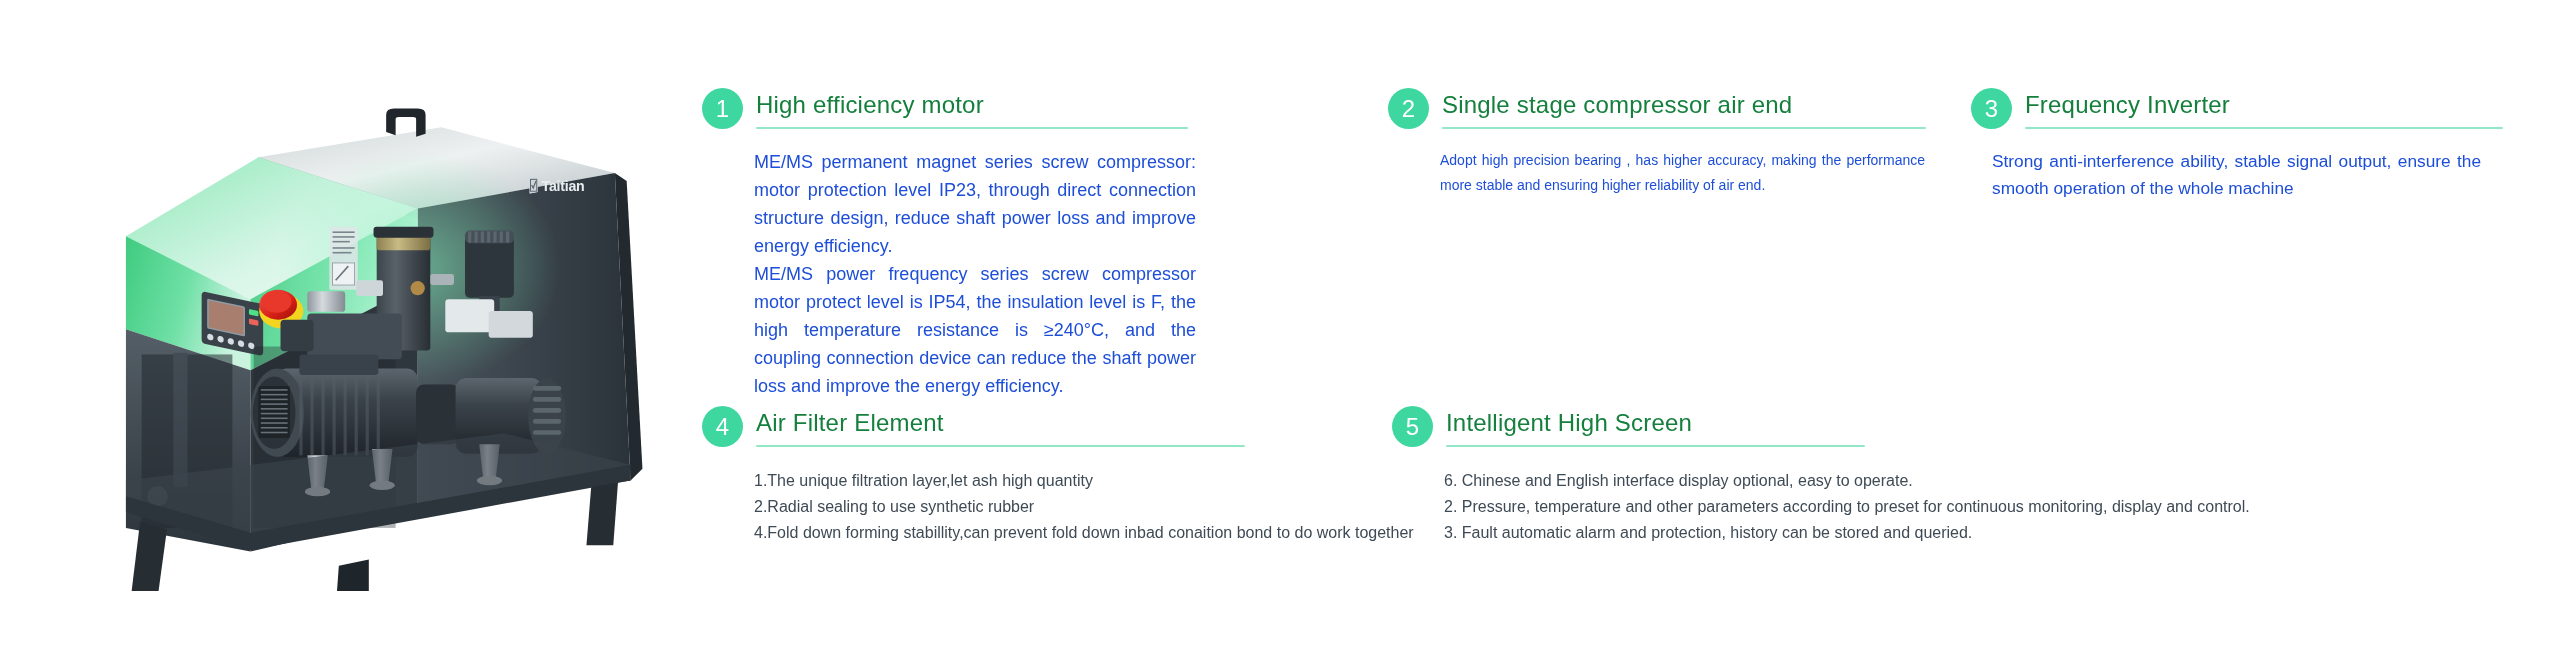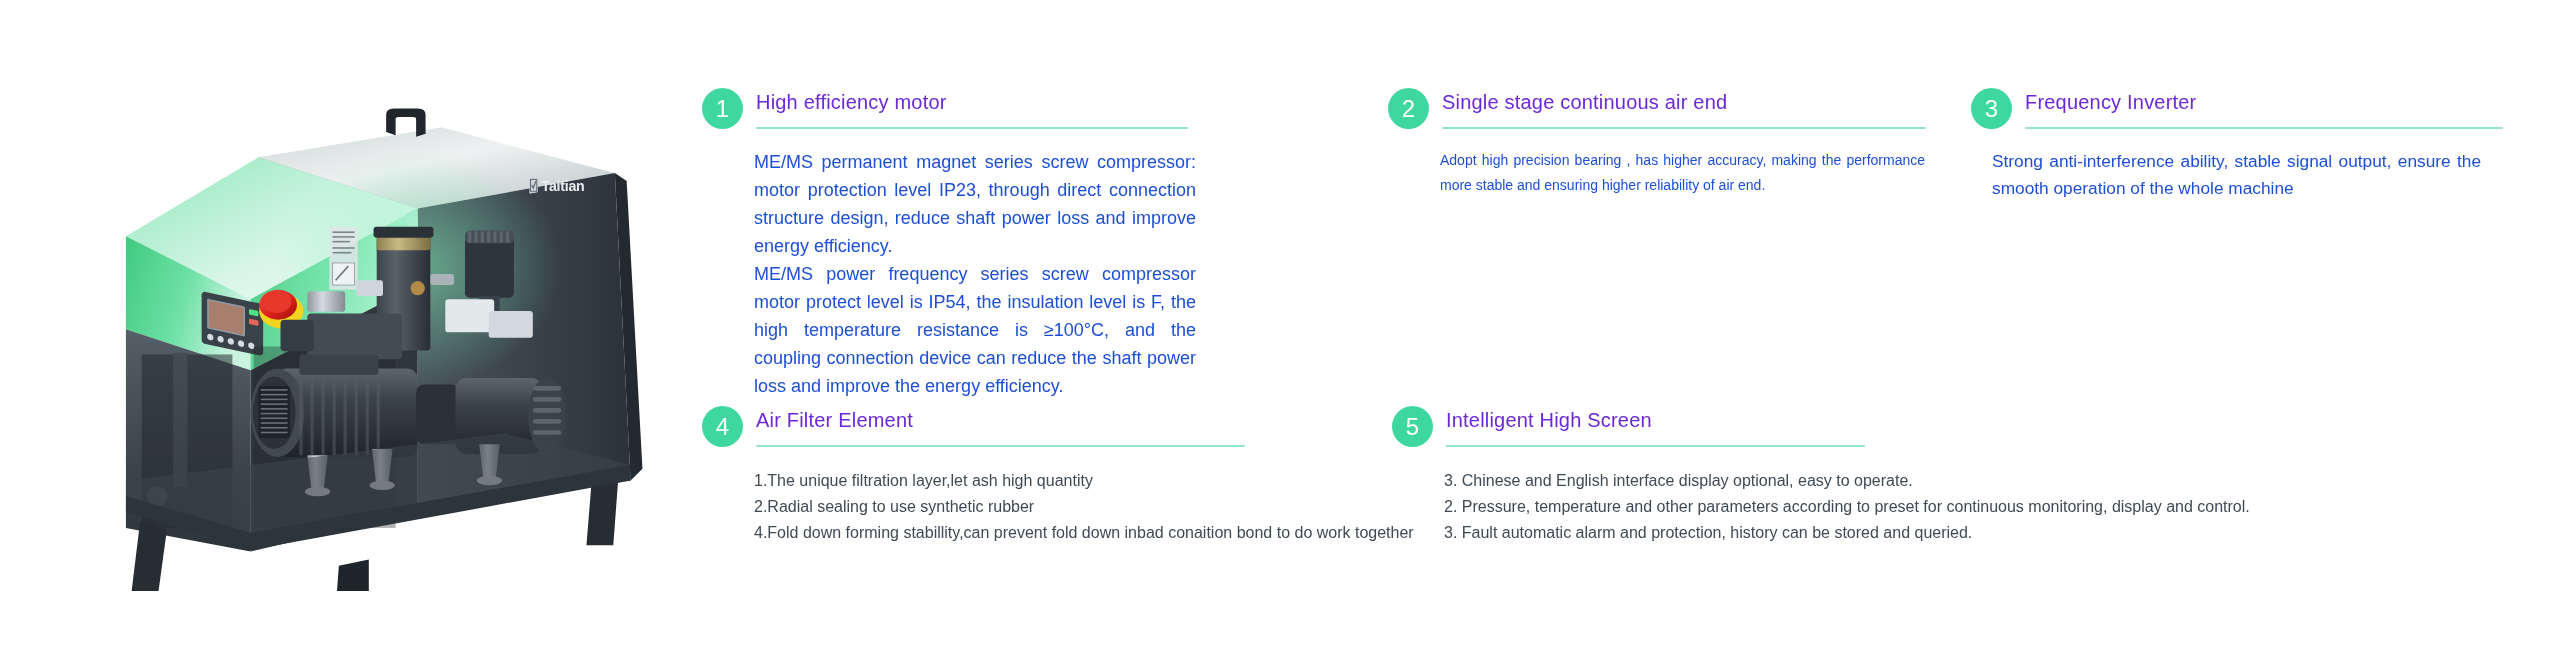--- a/index.html
+++ b/index.html
@@ -47,22 +47,22 @@
     font-size: 24px;
     line-height: 41px;
     text-align: center;
     font-weight: 400;
     letter-spacing: 0.4px;
   }
   .head-text {
     position: absolute;
     left: 54px;
     top: 3.2px;
-    font-size: 20px;
-    color: #6d28d9;
+    font-size: 24px;
+    color: #15803d;
     white-space: nowrap;
     letter-spacing: 0.2px;
     text-align: right;
   }
   .rule {
     position: absolute;
     left: 54px;
     top: 39px;
     height: 2.4px;
     background: #92e7c6;
@@ -335,28 +335,28 @@
 </div>
 
 <div class="feature" id="feature-1">
   <div class="feature-head">
     <div class="badge">1</div>
     <div class="head-text">High efficiency motor</div>
     <div class="rule"></div>
   </div>
   <div class="body-text justified">
     <p>ME/MS permanent magnet series screw compressor: motor protection level IP23, through direct connection structure design, reduce shaft power loss and improve energy efficiency.</p>
-    <p>ME/MS power frequency series screw compressor motor protect level is IP54, the insulation level is F, the high temperature resistance is ≥100°C, and the coupling connection device can reduce the shaft power loss and improve the energy efficiency.</p>
+    <p>ME/MS power frequency series screw compressor motor protect level is IP54, the insulation level is F, the high temperature resistance is ≥240°C, and the coupling connection device can reduce the shaft power loss and improve the energy efficiency.</p>
   </div>
 </div>
 
 <div class="feature" id="feature-2">
   <div class="feature-head">
     <div class="badge">2</div>
-    <div class="head-text">Single stage continuous air end</div>
+    <div class="head-text">Single stage compressor air end</div>
     <div class="rule"></div>
   </div>
   <div class="body-text justified">
     <p>Adopt  high precision bearing , has higher accuracy, making the performance more stable and ensuring higher reliability of air end.</p>
   </div>
 </div>
 
 <div class="feature" id="feature-3">
   <div class="feature-head">
     <div class="badge">3</div>
@@ -381,18 +381,18 @@
   </ul>
 </div>
 
 <div class="feature" id="feature-5">
   <div class="feature-head">
     <div class="badge">5</div>
     <div class="head-text">Intelligent High Screen</div>
     <div class="rule"></div>
   </div>
   <ul class="num-list">
-    <li>3. Chinese and English interface display optional, easy to operate.</li>
+    <li>6. Chinese and English interface display optional, easy to operate.</li>
     <li>2. Pressure, temperature and other parameters according to preset for continuous monitoring, display and control.</li>
     <li>3. Fault automatic alarm and protection, history can be stored and queried.</li>
   </ul>
 </div>
 
 
 </body></html>

